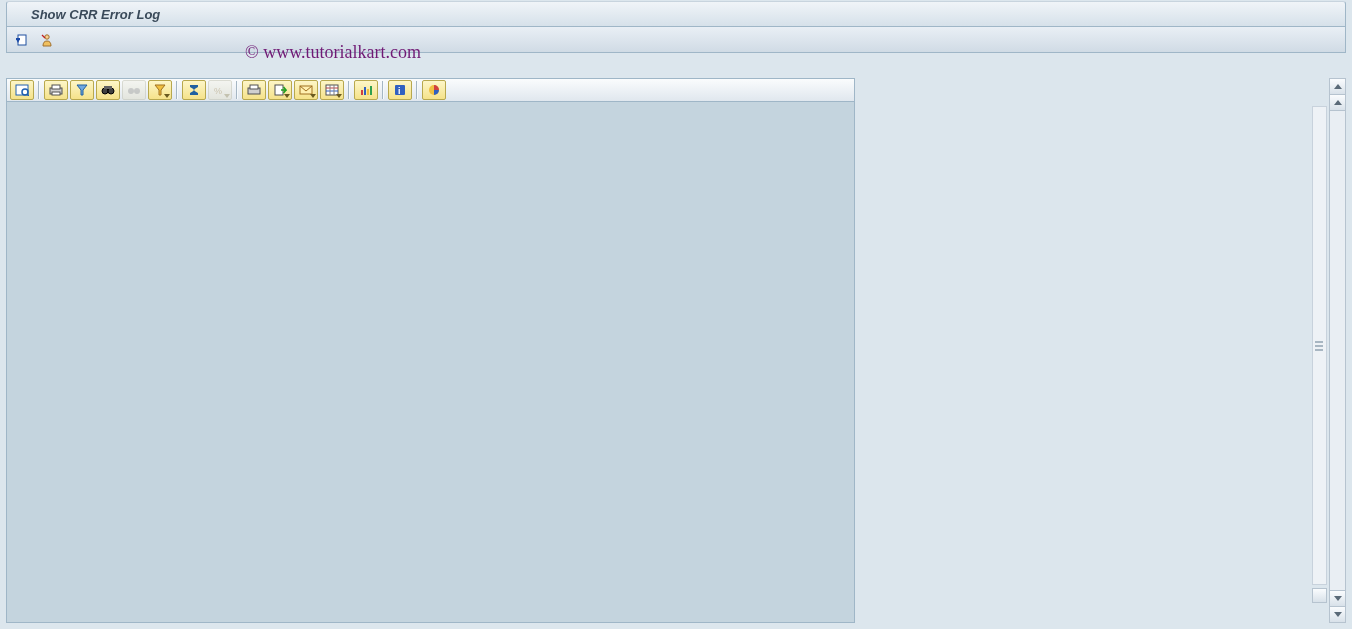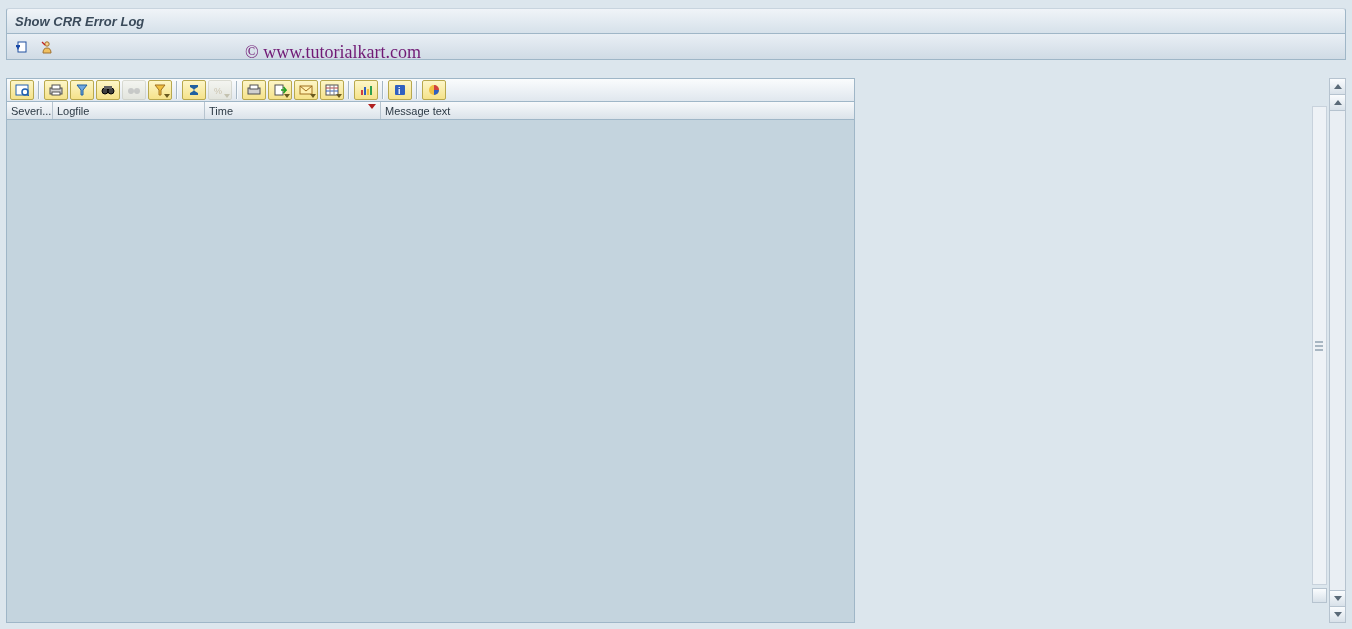--- a/index.html
+++ b/index.html
@@ -13,22 +13,22 @@
       position: relative;
     }
 
     
     .title-bar {
       height: 26px;
       background: linear-gradient(to bottom, #f0f4f8 0%, #d6e1ea 100%);
       border: 1px solid #9fb6c7;
       border-top-color:#c8d4de;
       border-radius: 3px 3px 0 0;
-      margin: 8px 6px 0 6px;
-      padding-left: 8px;
+      margin: 1px 6px 0 6px;
+      padding-left: 24px;
       display: flex;
       align-items: center;
     }
     .title-bar h1 {
       font-size: 13px;
       font-weight: bold;
       font-style: italic;
       color: #3a4a5a;
     }
 
@@ -338,29 +338,20 @@
       <div class="sep"></div>
       <div class="tb-btn" title="ABC Analysis">
         <svg width="14" height="12">
             <circle cx="7" cy="6" r="5" fill="#f0c040"></circle>
             <path d="M 7 6 L 7 1 A 5 5 0 0 1 12 6 Z" fill="#d04040"></path>
             <path d="M 7 6 L 12 6 A 5 5 0 0 1 7 11 Z" fill="#3060c0"></path>
           </svg>
       </div>
     </div>
 
-    <div class="col-headers">
-      <div class="col c1">Severi...</div>
-      <div class="col c2">Logfile</div>
-      <div class="col c3">
-          <span>Time</span>
-          <span class="sort-ind"></span>
-        </div>
-      <div class="col c4">Message text</div>
-    </div>
 
     <div class="grid-body"></div>
 
   </div>
   <div class="right-pane">
     <div class="rp-scroll">
       <div class="rp-grip">
           <span></span>
           <span></span>
           <span></span>

